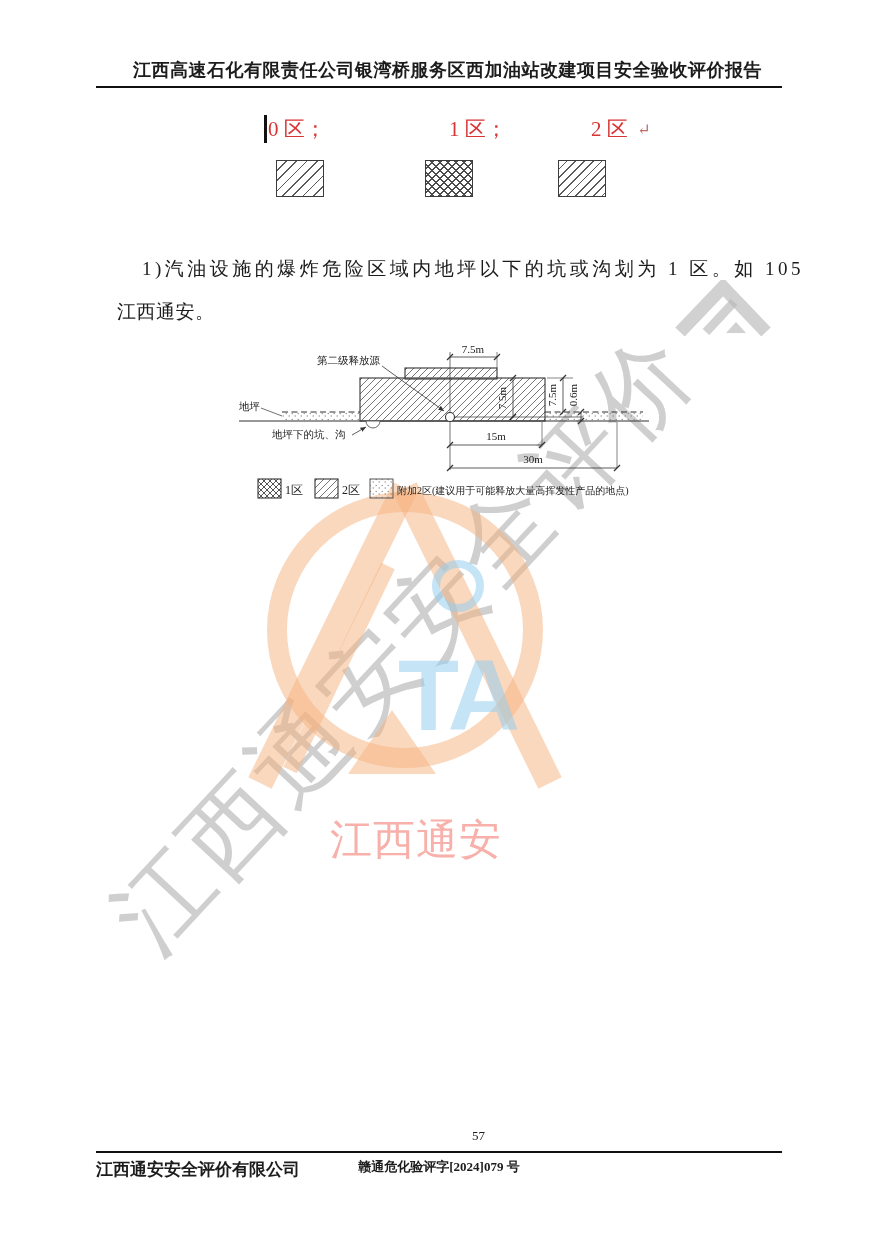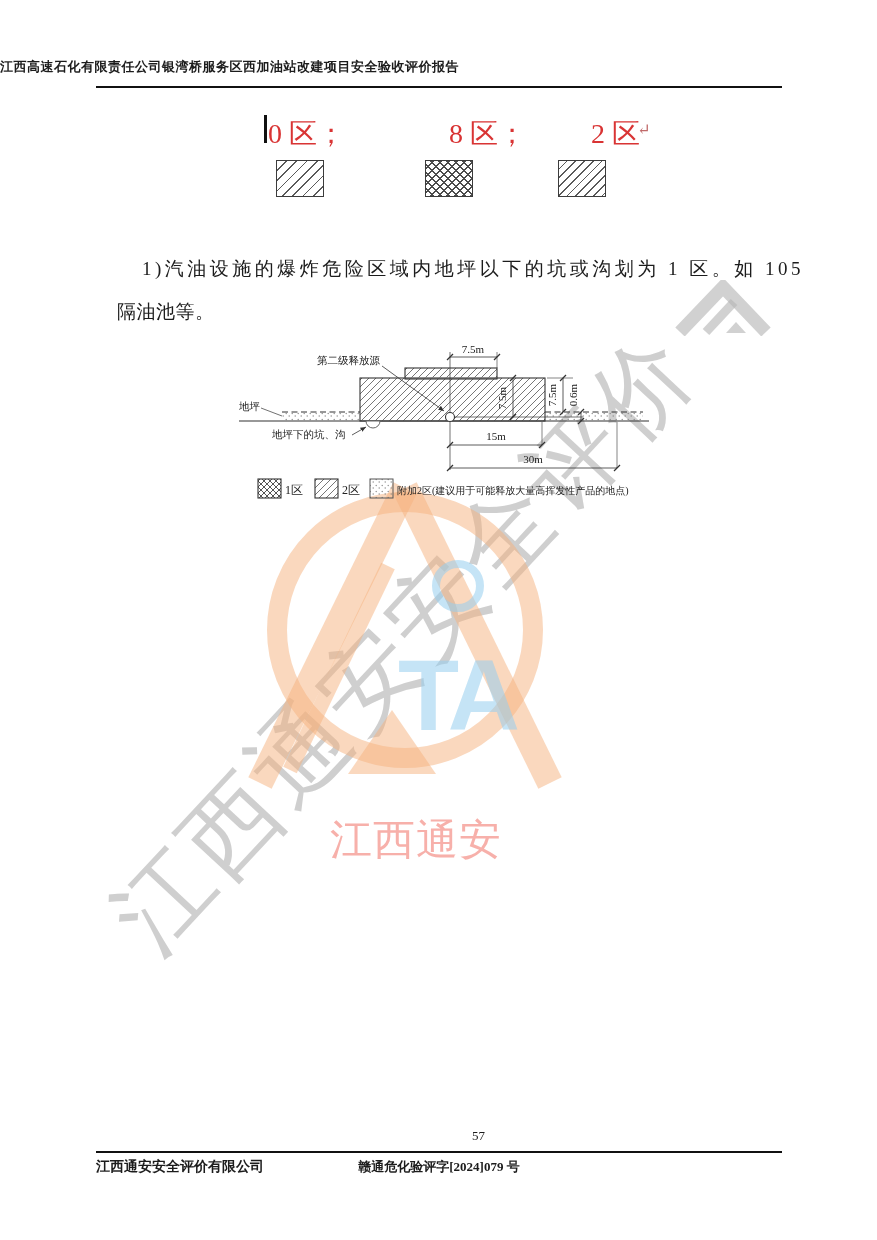--- a/index.html
+++ b/index.html
@@ -3,28 +3,28 @@
 <meta charset="utf-8">
 <style>
   html,body{margin:0;padding:0;background:#ffffff;}
   #page{
     position:relative;width:877px;height:1240px;margin:0 auto;
     background:#ffffff;overflow:hidden;
     font-family:"Liberation Serif","DejaVu Serif",serif;color:#1c1c1c;
   }
   .abs{position:absolute;}
   
-  #header-title{left:0;top:58px;width:762px;text-align:left;font-size:13px;font-weight:700;letter-spacing:.5px;}
+  #header-title{left:0;top:58px;width:762px;text-align:right;font-size:18px;font-weight:700;letter-spacing:.5px;}
   #header-rule{left:96px;top:86px;width:686px;height:2px;background:#111;}
   #footer-pageno{left:0;top:1128px;width:877px;text-align:center;font-size:13px;margin-left:40px;}
   #footer-rule{left:96px;top:1151px;width:686px;height:2px;background:#111;}
-  #footer-company{left:96px;top:1158px;font-size:14px;font-weight:600;}
+  #footer-company{left:96px;top:1158px;font-size:17px;font-weight:600;}
   #footer-docno{left:96px;top:1158px;width:686px;text-align:center;font-size:13px;font-weight:600;}
   
-  .zone-label{top:115px;font-size:28px;color:#d93434;font-weight:500;white-space:nowrap;}
+  .zone-label{top:115px;font-size:21px;color:#d93434;font-weight:500;white-space:nowrap;}
   #zone0{left:268px;} #zone1{left:449px;} #zone2{left:591px;text-align:right;}
   #return-mark{left:637px;top:120px;font-size:16px;color:#c06a6a;}
   #text-cursor{left:264px;top:115px;width:2.5px;height:28px;background:#111;}
   
   .zbox{top:160px;width:46px;height:35px;border:1.6px solid #3c3c3c;background-color:#fff;}
   #zb1{left:276px;background-image:repeating-linear-gradient(135deg,transparent 0 6px,#5a5a5a 6px 7.3px);}
   #zb2{left:425px;background-image:repeating-linear-gradient(135deg,transparent 0 4.5px,#4c4c4c 4.5px 5.7px),repeating-linear-gradient(45deg,transparent 0 4.5px,#4c4c4c 4.5px 5.7px);}
   #zb3{left:558px;background-image:repeating-linear-gradient(135deg,transparent 0 5px,#5a5a5a 5px 6.2px);}
   
   .para{font-size:19px;white-space:nowrap;}
@@ -72,30 +72,30 @@
     <polygon points="64,42 74,53 54,53" fill="rgba(180,180,180,.62)"></polygon>
   </svg>
 
   <div class="abs wm" id="wm-red-text">江西通安</div>
 
   <div class="abs content" id="header-title">江西高速石化有限责任公司银湾桥服务区西加油站改建项目安全验收评价报告</div>
   <div class="abs content" id="header-rule"></div>
 
   <div class="abs content" id="text-cursor"></div>
   <div class="abs content zone-label" id="zone0">0 区；</div>
-  <div class="abs content zone-label" id="zone1">8 区；</div>
+  <div class="abs content zone-label" id="zone1">1 区；</div>
   <div class="abs content zone-label" id="zone2">2 区</div>
   <div class="abs content" id="return-mark">↵</div>
 
   <div class="abs content zbox" id="zb1"></div>
   <div class="abs content zbox" id="zb2"></div>
   <div class="abs content zbox" id="zb3"></div>
 
   <div class="abs content para" id="para2a">1)汽油设施的爆炸危险区域内地坪以下的坑或沟划为 1 区。如 105</div>
-  <div class="abs content para" id="para2b">隔油池等。</div>
+  <div class="abs content para" id="para2b">江西通安。</div>
 
   <svg class="abs content" id="figure-svg" width="435" height="170" viewBox="0 0 435 170" font-family="Liberation Serif, DejaVu Serif, serif">
     <defs>
       <pattern id="ph" patternUnits="userSpaceOnUse" width="7" height="7">
         <path d="M-1,8 L8,-1" stroke="#777" stroke-width="1" fill="none"></path>
       </pattern>
       <pattern id="pc" patternUnits="userSpaceOnUse" width="6" height="6">
         <path d="M-1,7 L7,-1" stroke="#555" stroke-width="1" fill="none"></path>
         <path d="M-1,-1 L7,7" stroke="#555" stroke-width="1" fill="none"></path>
       </pattern>

